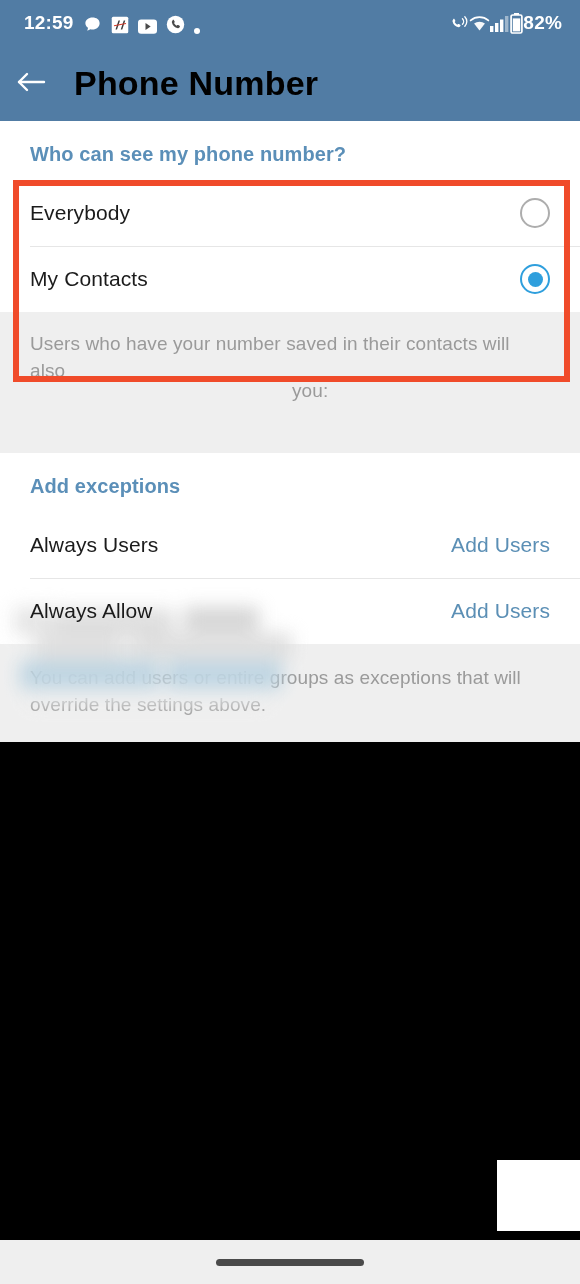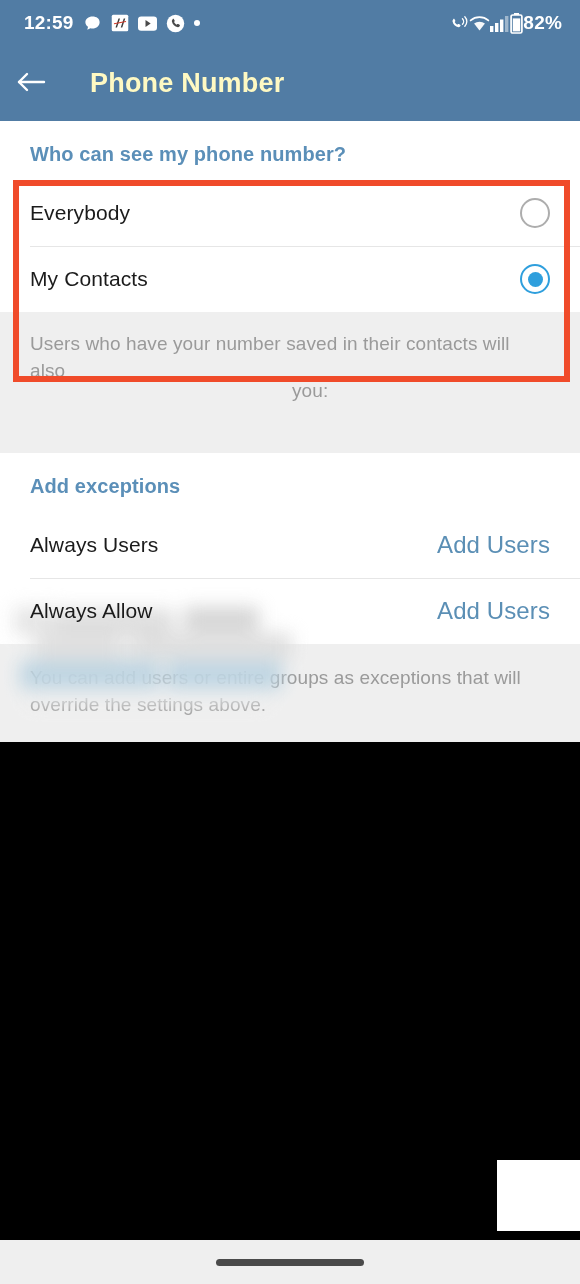--- a/index.html
+++ b/index.html
@@ -18,58 +18,58 @@
 
   
   #statusbar {
     position:absolute; top:0; left:0;
     width:580px; height:46px;
     background:#517ca4;
     display:flex; align-items:center;
     padding:0 18px 0 24px;
     color:#ffffff;
   }
-  #sb-left { display:flex; align-items:center; gap:9px; }
+  #sb-left { display:flex; align-items:flex-end; gap:9px; }
   #sb-right { display:flex; align-items:center; gap:0; margin-left:auto; }
   .sb-time { font-size:19px; font-weight:bold; letter-spacing:.2px; }
   .sb-pct  { font-size:19px; font-weight:bold; letter-spacing:.2px; }
   .sb-ico  { display:inline-flex; align-items:center; justify-content:center; }
   .dotmini { width:6px; height:6px; border-radius:50%; background:#fff; display:inline-block; }
 
   
   #appbar {
     position:absolute; top:46px; left:0;
     width:580px; height:75px;
     background:#517ca4;
     display:flex; align-items:center;
   }
   #back-btn { width:62px; display:flex; align-items:center; justify-content:center; cursor:pointer; }
   #appbar-title {
-    color:#fef9c3; font-size:27px; font-weight:bold;
-    letter-spacing:.2px; margin-left:28px;
+    color:#000000; font-size:34px; font-weight:bold;
+    letter-spacing:.2px; margin-left:12px;
   }
 
   
   #content { position:absolute; top:121px; left:0; width:580px; bottom:0; background:#000000; }
 
   .card { background:#ffffff; width:100%; }
   .section-header {
     color:#5b8fb8; font-size:20px; font-weight:bold;
     padding:22px 30px 14px 30px; letter-spacing:.1px;
   }
   .row {
     height:66px; display:flex; align-items:center;
     padding:0 30px; position:relative; cursor:pointer;
   }
   .row + .row::before {
     content:""; position:absolute; left:30px; right:0; top:0;
     height:1px; background:#e6e6e6;
   }
   .row-label { font-size:21px; color:#1b1b1b; letter-spacing:.1px; }
-  .row-action { margin-left:auto; font-size:24px; color:#5b8fb5; letter-spacing:.1px; }
+  .row-action { margin-left:auto; font-size:21px; color:#5b8fb5; letter-spacing:.1px; }
 
   
   .radio {
     margin-left:auto;
     width:30px; height:30px; border-radius:50%;
     border:2px solid #adadad; background:#fff;
     display:flex; align-items:center; justify-content:center;
   }
   .radio.on { border-color:#2f9fdd; }
   .radio.on::after {

